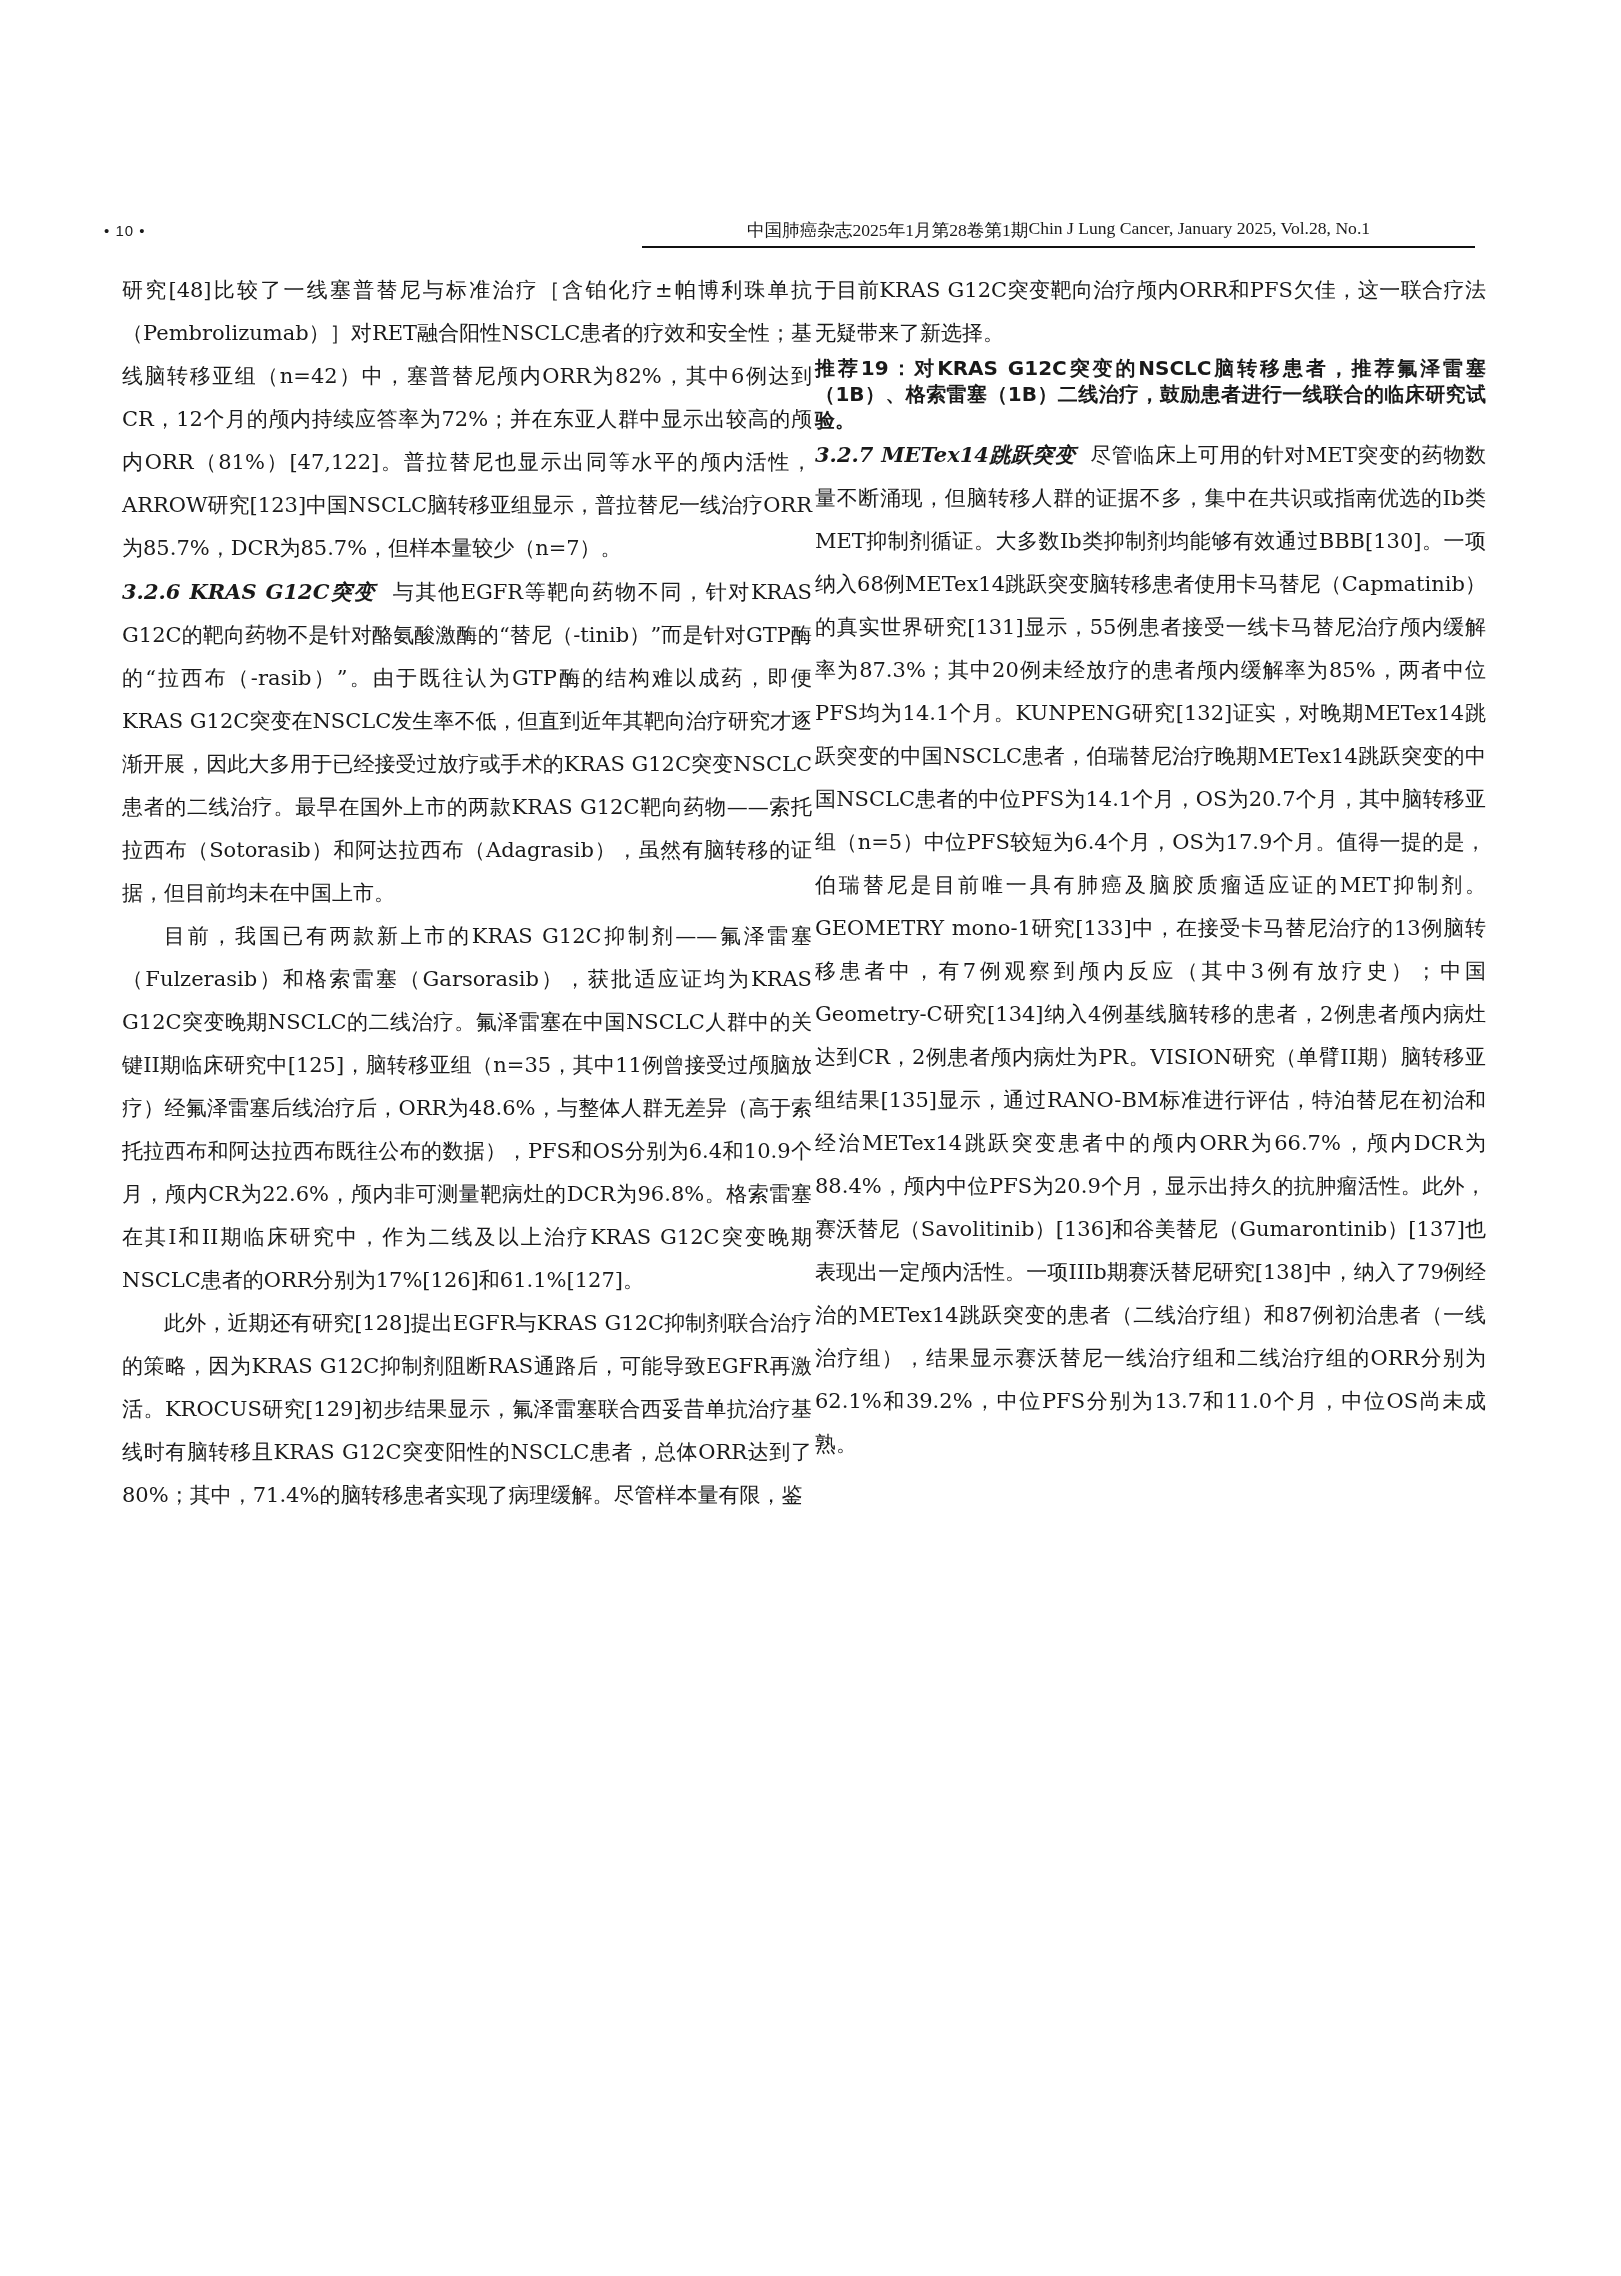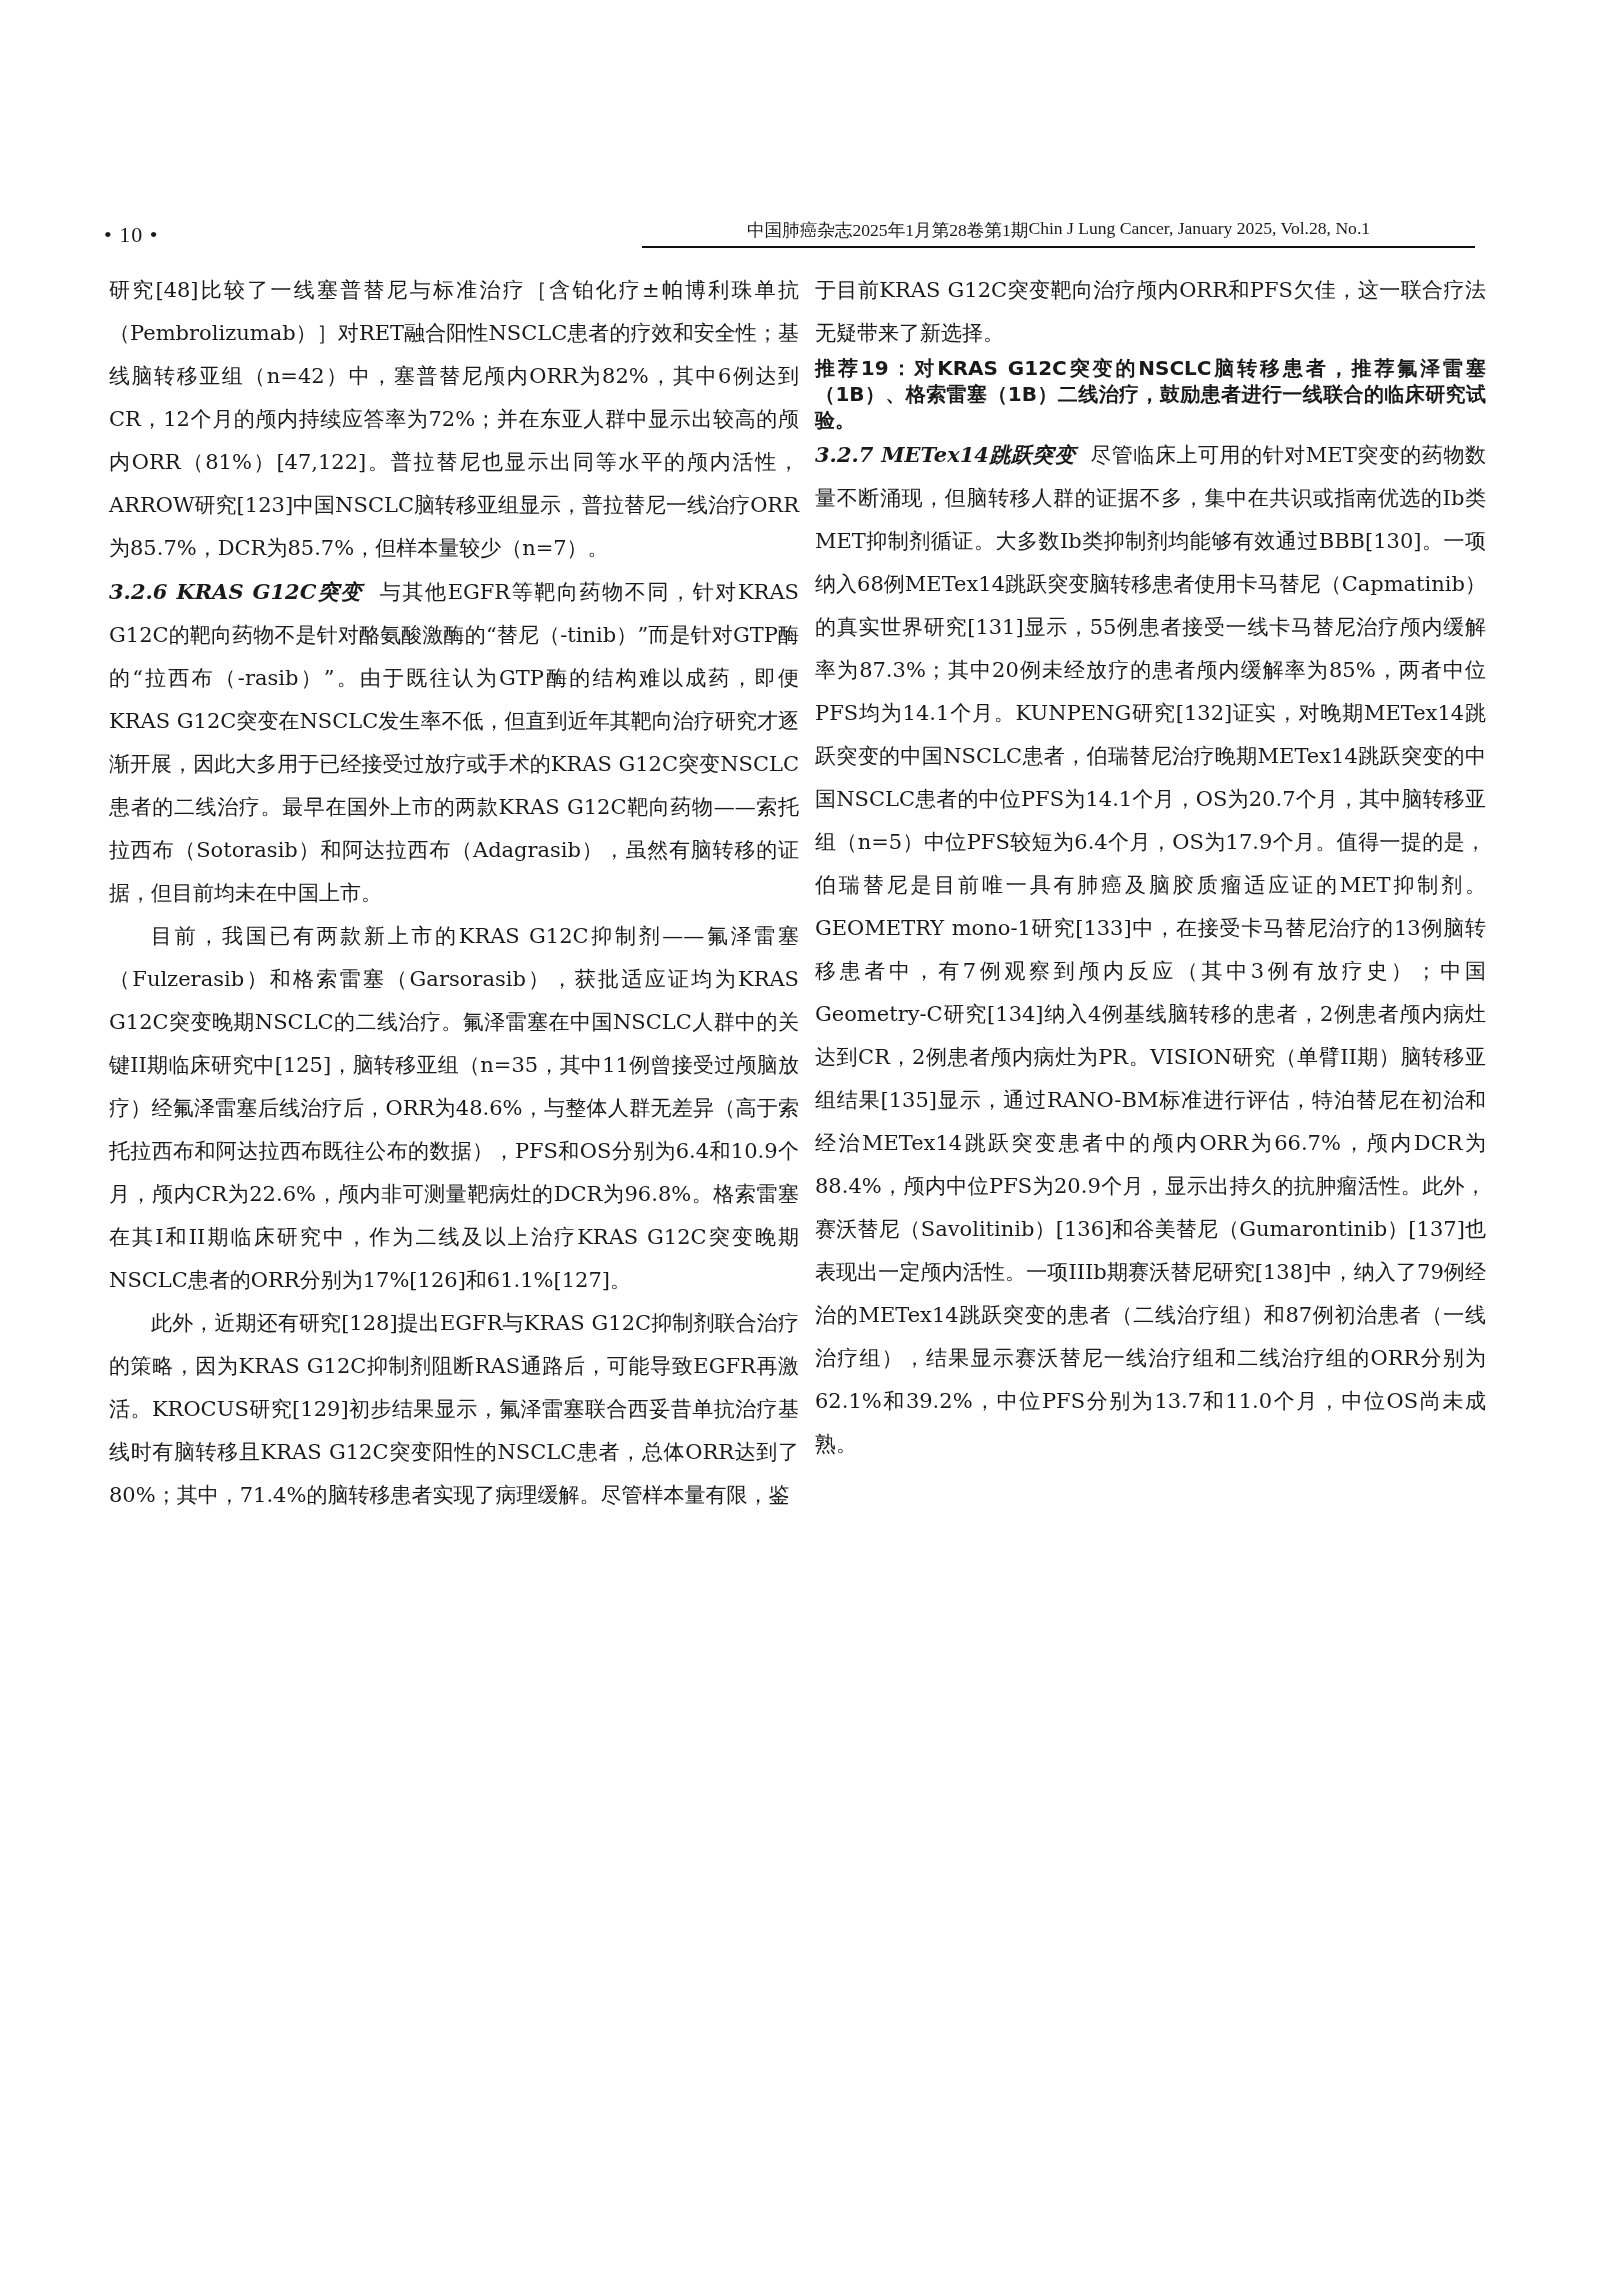--- a/index.html
+++ b/index.html
@@ -1,27 +1,27 @@
 <!DOCTYPE html>
 <html><head>
 <meta charset="utf-8">
 <style>
   html, body { margin: 0; padding: 0; background: #ffffff; }
   body { width: 1621px; height: 2277px; position: relative; overflow: hidden;
          font-family: "DejaVu Serif", "Liberation Serif", serif; color: #1a1a1a; }
   .page { position: absolute; left: 0; top: 0; width: 1621px; height: 2277px; }
-  .page-num { position: absolute; left: 104px; top: 222px; font-size: 22px;
-              font-family: Liberation Serif, serif; letter-spacing: 1px; }
+  .page-num { position: absolute; left: 104px; top: 222px; font-size: 15px;
+              font-family: Liberation Sans, sans-serif; letter-spacing: 1px; }
   .running-head { position: absolute; left: 642px; top: 218px; width: 833px;
                   border-bottom: 2.9px solid #111; padding-bottom: 3.9px;
                   font-family: "Liberation Serif", serif; font-size: 17.6px;
                   display: flex; justify-content: center; }
   .col { position: absolute; top: 269px; font-size: 21px; line-height: 43px;
          text-align: justify; }
-  .col.left { left: 109px; width: 690px; }
+  .col.left { left: 122px; width: 690px; }
   .col.right { left: 815px; width: 671px; }
   .col p { margin: 0; }
   .indent { text-indent: 2em; }
   .rec { font-family: "DejaVu Sans", "Liberation Sans", sans-serif; font-weight: bold;
          font-size: 20px; line-height: 26px; margin: 0; }
   .sec { font-weight: bold; font-style: italic; }
 </style>
 </head>
 <body>
 

